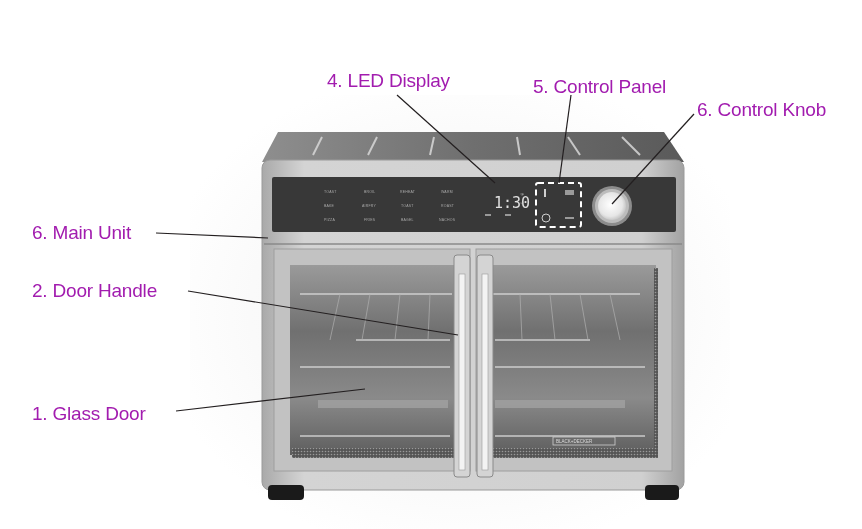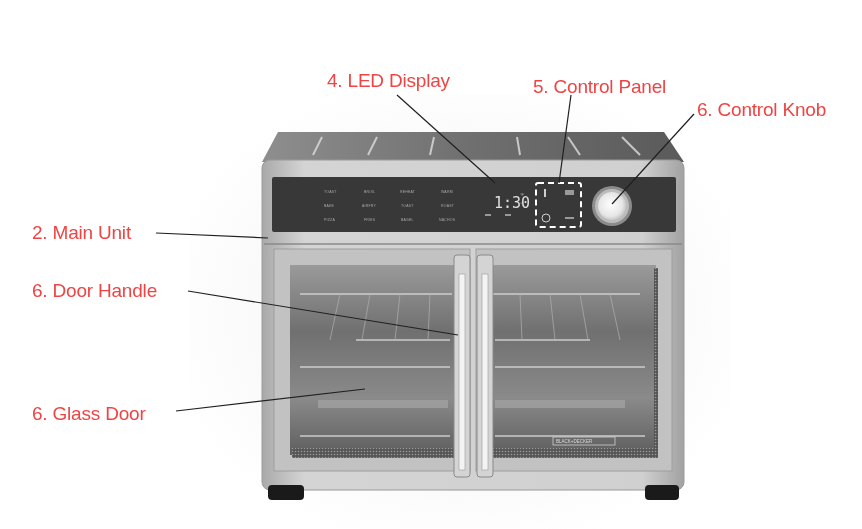--- a/index.html
+++ b/index.html
@@ -1,17 +1,17 @@
 <!DOCTYPE html>
 <html><head>
 <meta charset="utf-8">
 <style>
   html, body { margin:0; padding:0; background:#ffffff; }
   body { width:862px; height:529px; position:relative; overflow:hidden; font-family:"Liberation Sans", sans-serif; }
-  .label { position:absolute; font-size:19px; color:#ef4444; white-space:nowrap; letter-spacing:-0.2px; line-height:1; }
+  .label { position:absolute; font-size:19px; color:#a21caf; white-space:nowrap; letter-spacing:-0.2px; line-height:1; }
   svg.leaders { position:absolute; left:0; top:0; width:862px; height:529px; pointer-events:none; z-index:5; }
   .oven { position:absolute; left:0; top:0; width:862px; height:529px; }
   .bgfade { position:absolute; left:190px; top:95px; width:540px; height:434px; background:radial-gradient(ellipse at center, #f4f4f4 0%, #fafafa 55%, #ffffff 80%); }
   .preset { position:absolute; font-size:3.5px; color:#a7a7a7; letter-spacing:0.2px; font-family:"Liberation Sans", sans-serif; }
 </style>
 </head>
 <body>
 
 <div class="bgfade"></div>
 
@@ -143,18 +143,18 @@
   <g stroke="#231f20" stroke-width="1.2" fill="none">
     <line x1="156" y1="233" x2="268" y2="238"></line>
     <line x1="188" y1="291" x2="458" y2="335"></line>
     <line x1="176" y1="411" x2="365" y2="389"></line>
     <line x1="397" y1="95" x2="495" y2="183"></line>
     <line x1="571" y1="95" x2="559" y2="183"></line>
     <line x1="694" y1="114" x2="612" y2="204"></line>
   </g>
 </svg>
 
-<span class="label" style="left:32px;top:223px">2. Main Unit</span>
-<span class="label" style="left:32px;top:281px">6. Door Handle</span>
-<span class="label" style="left:32px;top:404px">6. Glass Door</span>
+<span class="label" style="left:32px;top:223px">6. Main Unit</span>
+<span class="label" style="left:32px;top:281px">2. Door Handle</span>
+<span class="label" style="left:32px;top:404px">1. Glass Door</span>
 <span class="label" style="left:327px;top:71px">4. LED Display</span>
 <span class="label" style="left:533px;top:77px">5. Control Panel</span>
 <span class="label" style="left:697px;top:100px">6. Control Knob</span>
 
 </body></html>

